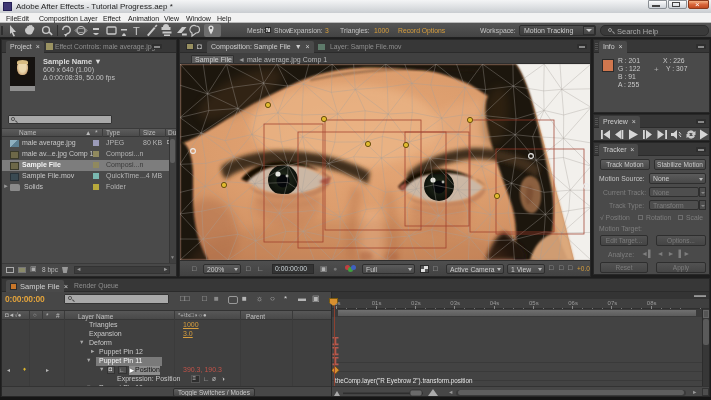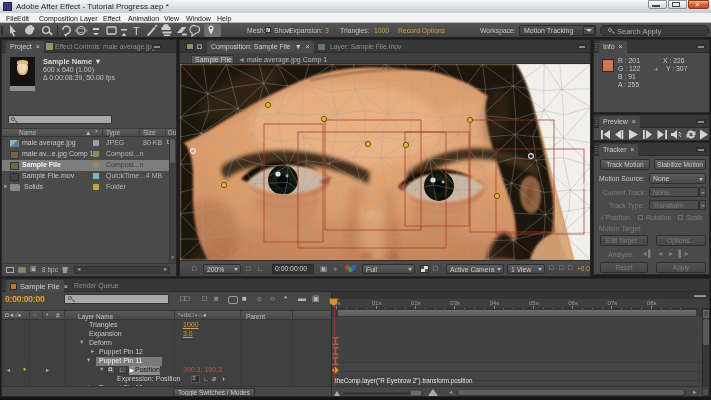--- a/index.html
+++ b/index.html
@@ -25,21 +25,21 @@
 .btn{position:absolute;background:linear-gradient(#5e5e5e,#474747);border:1px solid #2e2e2e;border-radius:2px;color:#c9c9c9;text-align:center}
 .btn.dis{color:#7d7d7d;background:linear-gradient(#525252,#454545)}
 .ddown{position:absolute;background:linear-gradient(#5b5b5b,#484848);border:1px solid #2e2e2e;border-radius:2px;color:#ccc}
 .ddown .ar{position:absolute;right:2px;top:40%;width:0;height:0;border-left:2.5px solid transparent;border-right:2.5px solid transparent;border-top:3px solid #bbb}
 .dis2{color:#7e7e7e}
 </style></head>
 <body>
 
 <div class="ab" id="titlebar"></div>
 <div class="ab" style="left:3px;top:2px;width:9px;height:9px;background:#3e3874;border:1px solid #241f55"></div>
-<div class="tx" style="left:16px;top:2px;font-size:8px;color:#1d1d1d">Adobe After Effect - Tutorial Progress.aep *</div>
+<div class="tx" style="left:16px;top:2px;font-size:8px;color:#1d1d1d">Adobe After Effects - Tutorial Progress.aep *</div>
 
 <div class="ab" style="left:648px;top:0;width:19px;height:9px;background:linear-gradient(#fdfdfd,#cdd2d8);border:1px solid #8a8f94;border-radius:0 0 2px 2px"></div>
 <div class="ab" style="left:652px;top:5px;width:8px;height:2px;background:#444"></div>
 <div class="ab" style="left:668px;top:0;width:19px;height:9px;background:linear-gradient(#fdfdfd,#cdd2d8);border:1px solid #8a8f94;border-radius:0 0 2px 2px"></div>
 <div class="ab" style="left:672px;top:2px;width:8px;height:5px;border:1px solid #444"></div>
 <div class="ab" style="left:688px;top:0;width:21px;height:9px;background:linear-gradient(#f5b183,#d9663b 50%,#c14a20);border:1px solid #8c3a1d;border-radius:0 0 2px 2px"></div>
 <div class="tx" style="left:695px;top:0px;font-size:8px;color:#fff">×</div>
 
 <div class="ab" id="menubar"></div>
 <div class="tx menu" style="left:6px">File</div>
@@ -88,21 +88,21 @@
 <div class="tx tbtxt" style="left:340px">Triangles:</div>
 <div class="tx tbtxt orange" style="left:374px">1000</div>
 <div class="tx tbtxt orange" style="left:398px">Record Options</div>
 <div class="tx tbtxt" style="left:480px">Workspace:</div>
 <div class="ddown" style="left:519px;top:25px;width:77px;height:11px;font-size:7px;line-height:10px;background:linear-gradient(#4e4e4e,#3c3c3c)"><span style="padding-left:4px">Motion Tracking</span></div>
 <div class="ab" style="left:583px;top:26px;width:12px;height:9px;background:linear-gradient(#5b5b5b,#444);border:1px solid #2e2e2e"></div>
 <div class="ab" style="left:586px;top:29px;width:0;height:0;border-left:3px solid transparent;border-right:3px solid transparent;border-top:3.5px solid #ccc"></div>
 <div class="ab" style="left:600px;top:25px;width:109px;height:11px;background:#3a3a3a;border:1px solid #2c2c2c;border-radius:5px"></div>
 <div class="ab" style="left:608px;top:28px;width:4px;height:4px;border:1px solid #999;border-radius:50%"></div>
 <div class="ab" style="left:612px;top:32px;width:3px;height:1px;background:#999;transform:rotate(45deg)"></div>
-<div class="tx" style="left:617px;top:26.5px;font-size:7.5px;color:#a8a8a8">Search Apply</div>
+<div class="tx" style="left:617px;top:26.5px;font-size:7.5px;color:#a8a8a8">Search Help</div>
 
 <div class="panel" id="projpanel" style="left:1px;top:39px;width:176px;height:238px">
   <div class="tabbar"></div>
   <div class="tab" style="left:4px">Project &nbsp;×</div>
   <div class="tabi" style="left:44px"><span style="display:inline-block;width:7px;height:7px;background:#9b9362;vertical-align:-1px"></span> Effect Controls: male average.jpg</div>
   <div class="pmenu" style="right:14px"></div>
 
   <div class="ab" style="left:8px;top:17px;width:25px;height:29px;background:#151210">
     <div class="ab" style="left:5px;top:2px;width:15px;height:21px;background:#17120d"></div>
       <div class="ab" style="left:7px;top:4px;width:11px;height:14px;border-radius:45%;background:radial-gradient(ellipse at 50% 40%,#ecd8ae 0 45%,#cfa877 75%,#9a7d52 100%)"></div>

